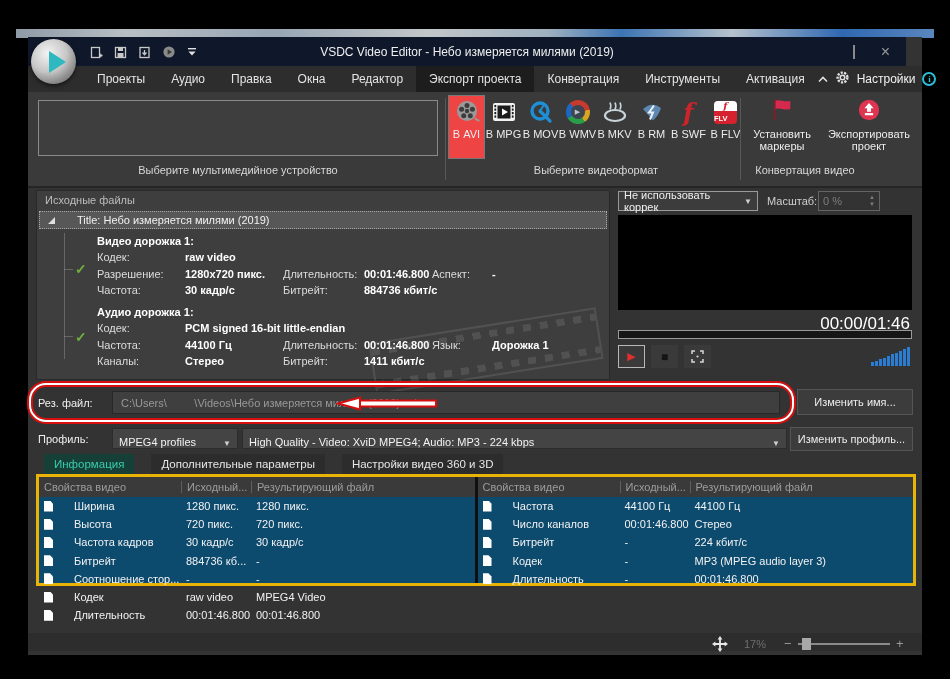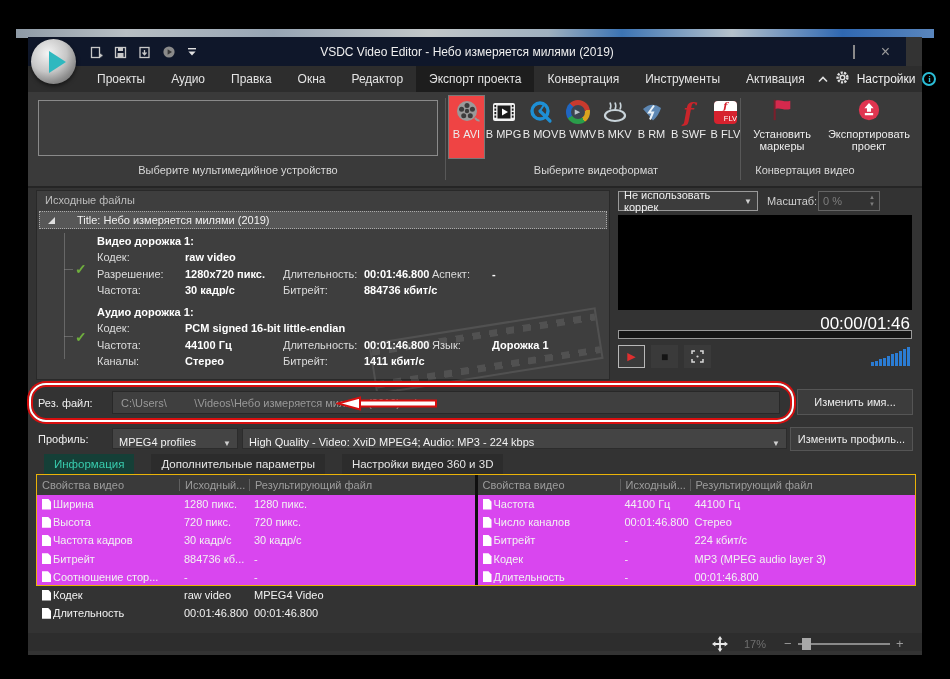--- a/index.html
+++ b/index.html
@@ -46,21 +46,21 @@
   .convert-btn{position:absolute;top:6px;display:flex;flex-direction:column;align-items:center;gap:3px;color:#ececec;font-size:11px;text-align:center;line-height:1.15}
   .btn-markers{left:716px;width:76px}
   .btn-export{left:794px;width:94px}
   .wmv-disc{width:24px;height:24px;border-radius:50%;display:flex;align-items:center;justify-content:center;
     background:conic-gradient(#c93a2e 0 22%,#d8a31f 22% 40%,#2a9d4a 40% 66%,#1f66c1 66% 88%,#c93a2e 88%)}
   .wmv-core{width:14px;height:14px;border-radius:50%;background:#3c4450;color:#b9c2cc;font-size:7px;display:flex;align-items:center;justify-content:center}
   .swf-f{font-family:"DejaVu Serif",serif;font-style:italic;font-weight:bold;color:#c9252b;font-size:25px;line-height:1}
   .flv-badge{width:23px;height:23px;border-radius:4px;background:#d6222e;position:relative;overflow:hidden}
   .flv-top{position:absolute;left:0;top:0;right:0;height:10px;background:#fff;display:flex;align-items:center;justify-content:center;
     color:#d6222e;font-size:10px;font-style:italic;font-weight:bold;font-family:"DejaVu Serif",serif;line-height:1}
-  .flv-txt{position:absolute;left:0;bottom:1px;right:0;text-align:right;color:#fff;font-weight:normal;font-size:7.5px}
+  .flv-txt{position:absolute;left:0;bottom:1px;right:0;text-align:left;color:#fff;font-weight:bold;font-size:7.5px}
 
   
   .source-panel{position:absolute;left:8px;top:153px;width:574px;height:190px;background:#3e3e3e;border:1px solid #292929}
   .sp-header{height:19px;padding:3px 0 0 8px;color:#bdbdbd}
   .sp-title-row{position:absolute;left:2px;top:20px;right:2px;height:18px;background:#575757;border:1px dotted #aaa;display:flex;align-items:center;color:#f2f2f2}
   .expander{width:0;height:0;border-left:7px solid transparent;border-bottom:7px solid #e0e0e0;margin-left:8px}
   .sp-title-text{margin-left:22px}
   .tree-vline{position:absolute;left:27px;top:42px;width:1px;height:126px;background:#9a9a9a;opacity:.45}
   .tree-hstub{position:absolute;left:27px;width:9px;height:1px;background:#9a9a9a;opacity:.45}
   .check{position:absolute;left:38px;color:#6fae3e;font-size:14px;font-weight:bold}
@@ -107,30 +107,30 @@
   .dd{background:#444;border:1px solid #2c2c2c;display:flex;align-items:flex-end;padding:0 6px;color:#f2f2f2;white-space:nowrap;overflow:hidden}
   .profile-dd1{position:absolute;left:84px;top:391px;width:126px;height:21px}
   .profile-dd2{position:absolute;left:214px;top:391px;width:545px;height:21px}
 
   
   .tabs{position:absolute;left:16px;top:417px;display:flex;height:20px}
   .tab{padding:0 10px;display:flex;align-items:center;background:#2c2c2c;color:#e6e6e6;font-size:11.5px;margin-right:17px}
   .tab.active{background:#153f37;color:#38cbad}
 
   
-  .tables{position:absolute;left:8px;top:437px;width:880px;height:112px;border:1px solid #eab308;background:#d946ef;display:flex}
+  .tables{position:absolute;left:8px;top:437px;width:880px;height:112px;border:3px solid #eab308;background:#0c4a6e;display:flex}
   .prop-table{flex:1;display:flex;flex-direction:column}
   .prop-table + .prop-table{border-left:3px solid #101010}
   .pt-header{height:20px;background:#3a3a3a;color:#9c9c9c;display:flex;align-items:center;flex:none}
   .pt-header span{padding:0 5px;white-space:nowrap;overflow:hidden}
   .ph-name{width:142px}
   .ph-src{width:70px;border-left:1px solid #5f5f5f}
   .ph-res{flex:1;border-left:1px solid #5f5f5f}
   .pt-row{height:18.2px;display:flex;align-items:center;color:#f2f2f2;flex:none}
-  .pr-name{width:142px;display:flex;align-items:center;gap:2px;padding-left:5px;white-space:nowrap;overflow:hidden}
+  .pr-name{width:142px;display:flex;align-items:center;gap:21px;padding-left:5px;white-space:nowrap;overflow:hidden}
   .pr-src{width:70px;padding-left:5px;white-space:nowrap;overflow:hidden}
   .pr-res{flex:1;padding-left:5px;white-space:nowrap}
   .doc-icon{width:9px;height:11px;background:#fff;clip-path:polygon(0 0,67% 0,100% 28%,100% 100%,0 100%);flex:none}
 
   
   .statusbar{position:absolute;left:0;bottom:4px;right:0;height:18px;background:#2d2d2d}
   .pan-icon{position:absolute;left:684px;top:3px}
   .zoom-pct{position:absolute;left:716px;top:5px;color:#6f6f6f}
   .sl-minus{position:absolute;left:756px;top:3px;color:#9a9a9a;font-size:13px}
   .sl-track{position:absolute;left:770px;top:10px;width:92px;height:2px;background:#8a8a8a}

